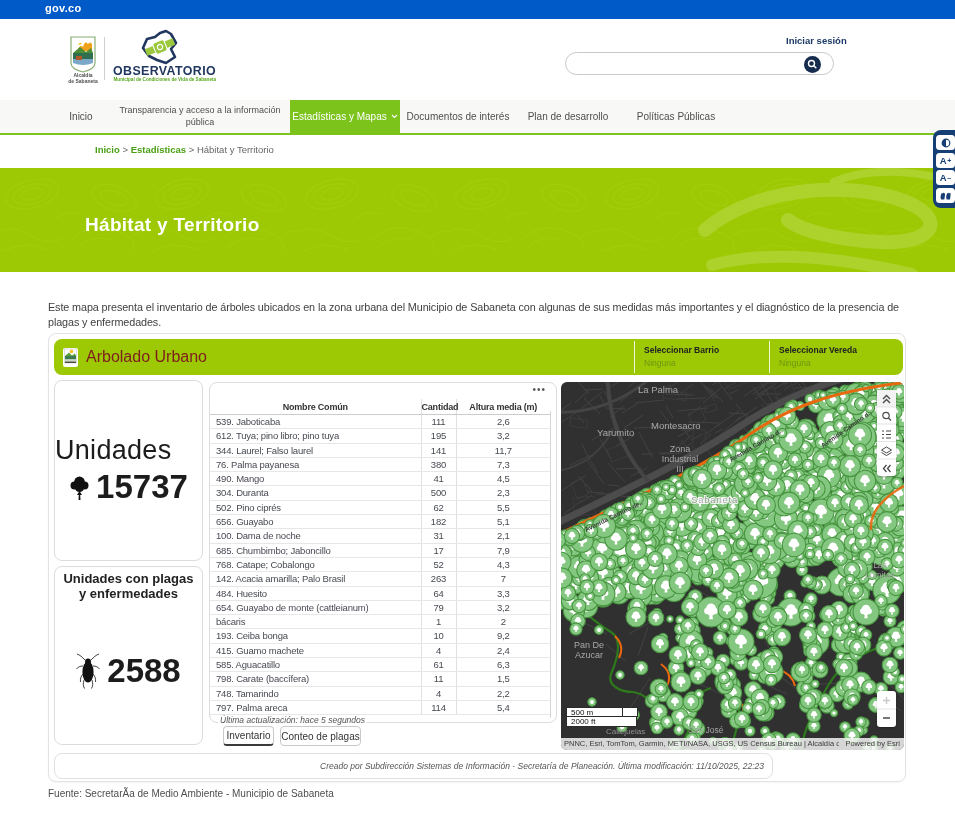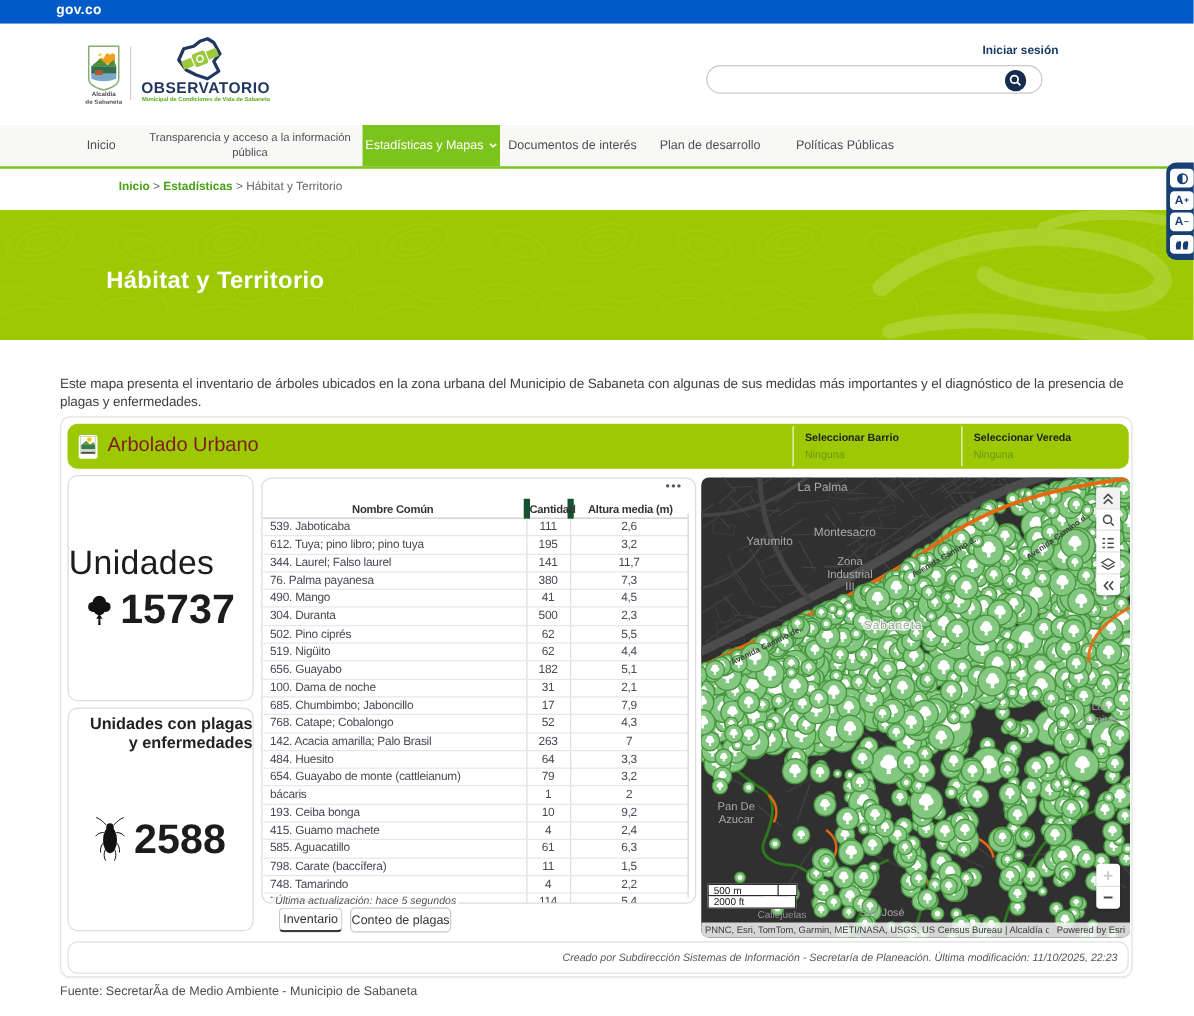--- a/index.html
+++ b/index.html
@@ -29,36 +29,36 @@
 .wsel{position:absolute;top:6px;font-size:8.5px;color:#222;font-weight:bold}
 .wsel i{display:block;font-style:normal;font-weight:normal;color:#6f9416;margin-top:3px}
 .panel{position:absolute;background:#fff;border:1px solid #dcdcdc;border-radius:8px}
 #c1{left:5px;top:46px;width:149px;height:181px}
 #c2{left:5px;top:232px;width:149px;height:179px}
 #tpanel{left:160px;top:48px;width:348px;height:341px}
 #tclip{position:absolute;left:0;top:0;width:346px;height:339px;overflow:hidden;border-radius:8px}
 #mpanel{left:512px;top:48px;width:343px;height:368px;background:#303030;overflow:hidden;border:none;border-radius:6px}
 #c1 .t1{position:absolute;width:100%;top:54px;font-size:27px;color:#1c1c1c;letter-spacing:.3px}
 #c1 .t2{position:absolute;width:100%;text-align:center;top:87px;font-size:33px;font-weight:bold;color:#1c1c1c}
-#c2 .h{position:absolute;width:100%;text-align:right;top:4px;font-size:13px;font-weight:bold;color:#222;line-height:15px}
+#c2 .h{position:absolute;width:100%;text-align:center;top:4px;font-size:13px;font-weight:bold;color:#222;line-height:15px}
 #c2 .t2{position:absolute;width:100%;text-align:center;top:85px;font-size:33px;font-weight:bold;color:#1c1c1c}
 #tbl{position:absolute;left:0;top:16px;width:340px;border-collapse:collapse;font-size:9.5px;letter-spacing:-0.2px;color:#474a52;table-layout:fixed}
-#tbl th{font-size:9px;letter-spacing:-0.2px;color:#333;border-bottom:1px solid #ccc;padding:3px 0 2px;font-weight:bold;border-left:5px solid #14532d;border-right:1px solid #e0e0e0}
+#tbl th{font-size:9px;letter-spacing:-0.2px;color:#333;border-bottom:1px solid #ccc;padding:3px 0 2px;font-weight:bold;border-left:1px solid #14532d;border-right:1px solid #e0e0e0}
 #tbl th:first-child,#tbl td:first-child{border-left:none}
 #tbl th:last-child,#tbl td:last-child{border-right:none}
 #tbl td{border-bottom:1px solid #e7e7e7;padding:0 6px;height:13.3px;line-height:13.3px;overflow:hidden;white-space:nowrap;border-left:1px solid #e0e0e0;border-right:1px solid #e0e0e0}
 #tbl td.n{text-align:center}
 #tbl td.a{text-align:center}
 #vline{position:absolute;left:340px;top:28px;width:1px;height:307px;background:#d5d5d5}
 #dots{position:absolute;right:10px;top:1px;color:#555;font-size:10px;letter-spacing:1px}
 #upd{position:absolute;left:8px;top:332px;font-size:8.5px;font-style:italic;color:#555;background:rgba(255,255,255,.85);padding:0 2px}
 .tab{position:absolute;top:392px;height:20px;border:1px solid #c9c9c9;border-radius:4px;background:#fff;font-size:10px;color:#333;display:flex;align-items:center;justify-content:center;white-space:nowrap}
 #tab1{left:174px;width:51px;border-bottom:2.5px solid #3a3a3a}
 #tab2{left:231px;width:81px}
-#wfoot{left:5px;top:419px;width:849px;height:26px;border:1px solid #e0e0e0;border-radius:8px}
+#wfoot{left:5px;top:419px;width:719px;height:26px;border:1px solid #e0e0e0;border-radius:8px}
 #wfoot span{position:absolute;right:8px;top:7px;font-size:8.5px;font-style:italic;color:#555}
 #fuente{left:48px;top:788px;font-size:10px;color:#4e4e4e}
 .mapctl{position:absolute;background:#fff;border-radius:3px;box-shadow:0 1px 2px rgba(0,0,0,.3)}
 #attr{position:absolute;left:0;bottom:0;width:100%;height:12px;background:rgba(243,243,243,.85);font-size:7.5px;color:#3a3a3a;line-height:12px}
 </style></head><body>
 
 <div class="abs" id="govbar">
     <span>gov.co</span>
   </div>
 
@@ -240,25 +240,20 @@
             </tr>
 <tr>
               <td>304. Duranta</td>
               <td class="n">500</td>
               <td class="a">2,3</td>
             </tr>
 <tr>
               <td>502. Pino ciprés</td>
               <td class="n">62</td>
               <td class="a">5,5</td>
-            </tr>
-<tr>
-              <td>519. Nigüito</td>
-              <td class="n">62</td>
-              <td class="a">4,4</td>
             </tr>
 <tr>
               <td>656. Guayabo</td>
               <td class="n">182</td>
               <td class="a">5,1</td>
             </tr>
 <tr>
               <td>100. Dama de noche</td>
               <td class="n">31</td>
               <td class="a">2,1</td>

